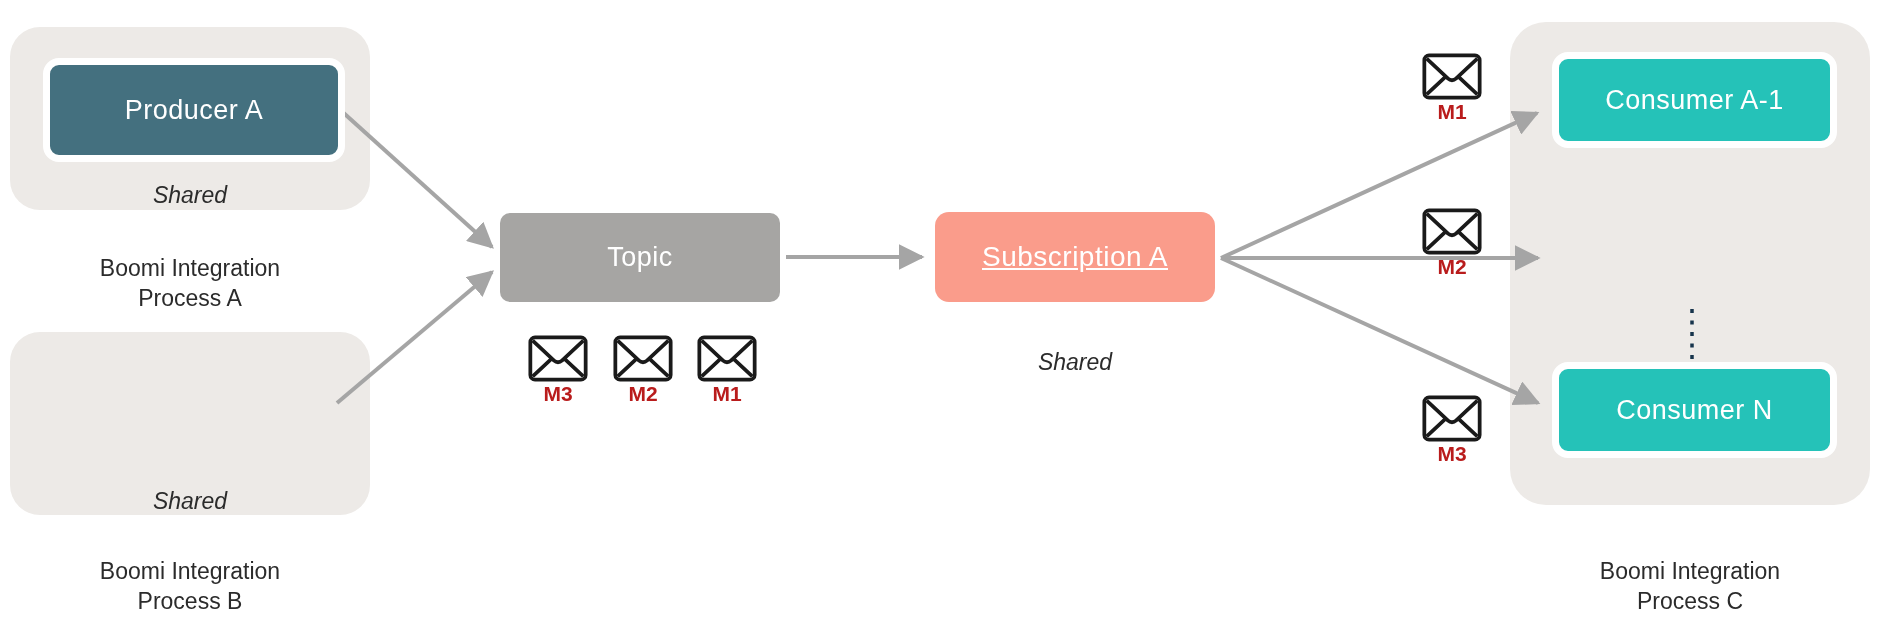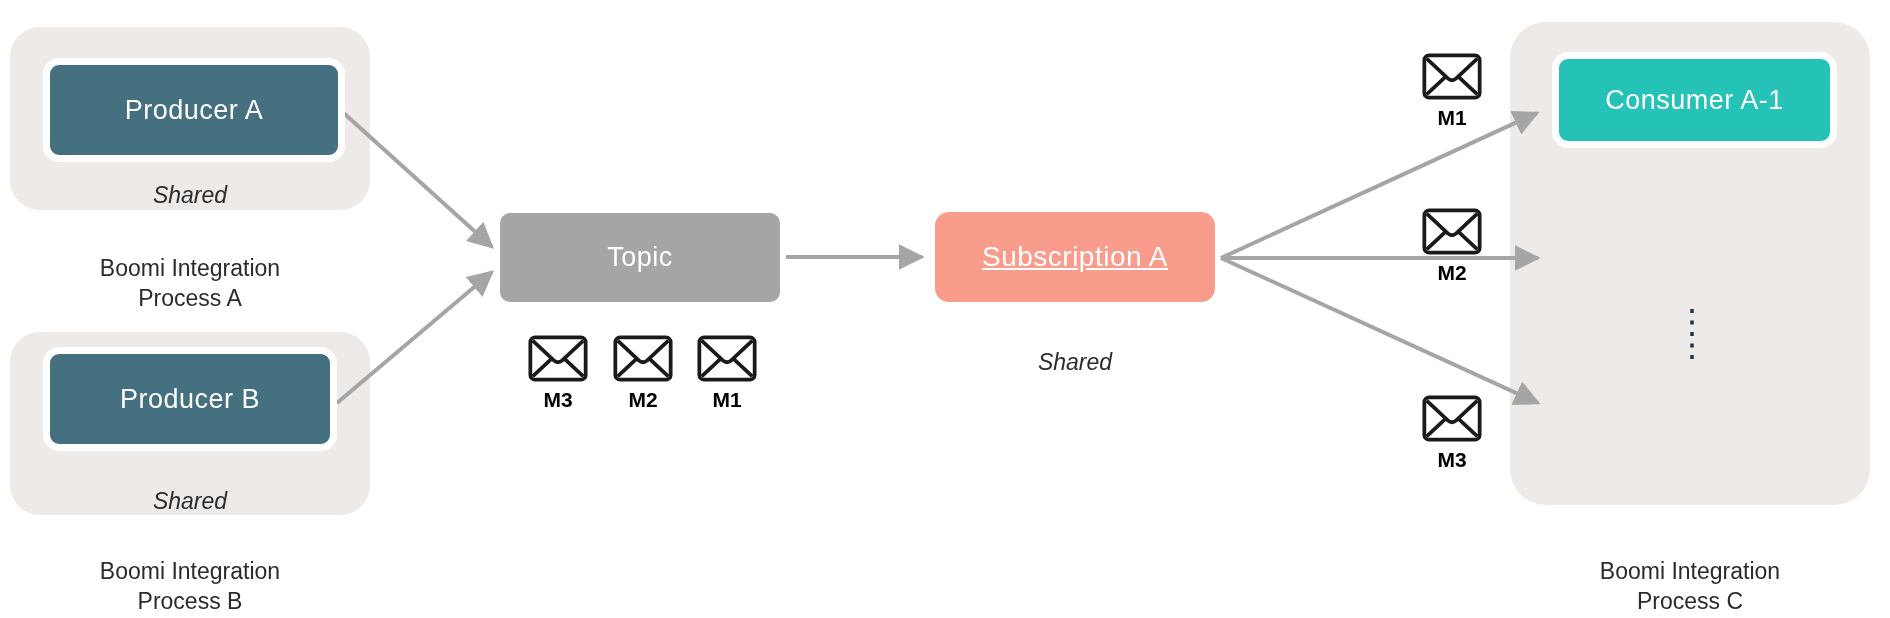--- a/index.html
+++ b/index.html
@@ -24,21 +24,21 @@
     position:absolute;text-align:center;font-style:italic;
     color:var(--dark-text,#2B2B2B);font-size:23px;margin-top:12px;
   }
   .caption{
     position:absolute;text-align:center;
     color:var(--dark-text,#2B2B2B);font-size:23px;line-height:30px;white-space:pre-line;margin-top:20px;
   }
   .msg{position:absolute;width:60px;text-align:center;}
   .msg svg{display:block;width:60px;height:47px;}
   .msg .msg-label{
-    margin-top:6px;font-weight:bold;font-size:21px;color:#000000;
+    font-weight:bold;font-size:21px;color:#b91c1c;
     font-family:"Liberation Sans","DejaVu Sans",sans-serif;letter-spacing:0;
   }
   #arrow-layer{position:absolute;left:0;top:0;width:1890px;height:618px;pointer-events:none;}
   #arrow-layer .edge{stroke:var(--arrow,#A5A5A5);stroke-width:4;fill:none;}
   #arrow-layer .dots{stroke:var(--dotted-line,#17344C);stroke-width:3.5;stroke-dasharray:4 7.5;}
 </style>
 </head>
 <body>
 
 <div id="canvas">
@@ -62,23 +62,20 @@
     <line class="dots" x1="1692" y1="309" x2="1692" y2="360"></line>
   </svg>
 
   <div class="node producer bordered" style="left:43px;top:58px;width:302px;height:104px;">
     <span>Producer A</span>
   </div>
   <div class="shared" style="left:10px;top:170px;width:360px;">Shared</div>
   <div class="caption" style="left:10px;top:233px;width:360px;">Boomi Integration
 Process A</div>
 
-  <div class="node producer bordered" style="left:43px;top:347px;width:294px;height:104px;">
-    <span>Producer B</span>
-  </div>
   <div class="shared" style="left:10px;top:476px;width:360px;">Shared</div>
   <div class="caption" style="left:10px;top:536px;width:360px;">Boomi Integration
 Process B</div>
 
   <div class="node topic" style="left:500px;top:213px;width:280px;height:89px;">
     <span>Topic</span>
   </div>
 
   <div class="msg" style="left:528px;top:335px;">
     <svg viewBox="0 0 64 50">
@@ -131,16 +128,19 @@
       <rect x="2.5" y="2.5" width="59" height="45" rx="5" fill="#ffffff" stroke="#1A1A1A" stroke-width="4"></rect>
       <path d="M5 6 L27.5 27 Q32 31 36.5 27 L59 6" fill="none" stroke="#1A1A1A" stroke-width="4"></path>
       <path d="M5 44 L25 25.5 M59 44 L39 25.5" fill="none" stroke="#1A1A1A" stroke-width="4"></path>
     </svg>
     <div class="msg-label">M3</div>
   </div>
 
   <div class="node consumer bordered" style="left:1552px;top:52px;width:285px;height:96px;">
     <span>Consumer A-1</span>
   </div>
+  <div class="node consumer bordered" style="left:1552px;top:362px;width:285px;height:96px;">
+    <span>Consumer N</span>
+  </div>
   <div class="caption" style="left:1510px;top:536px;width:360px;">Boomi Integration
 Process C</div>
 
 </div>
 
 </body></html>

